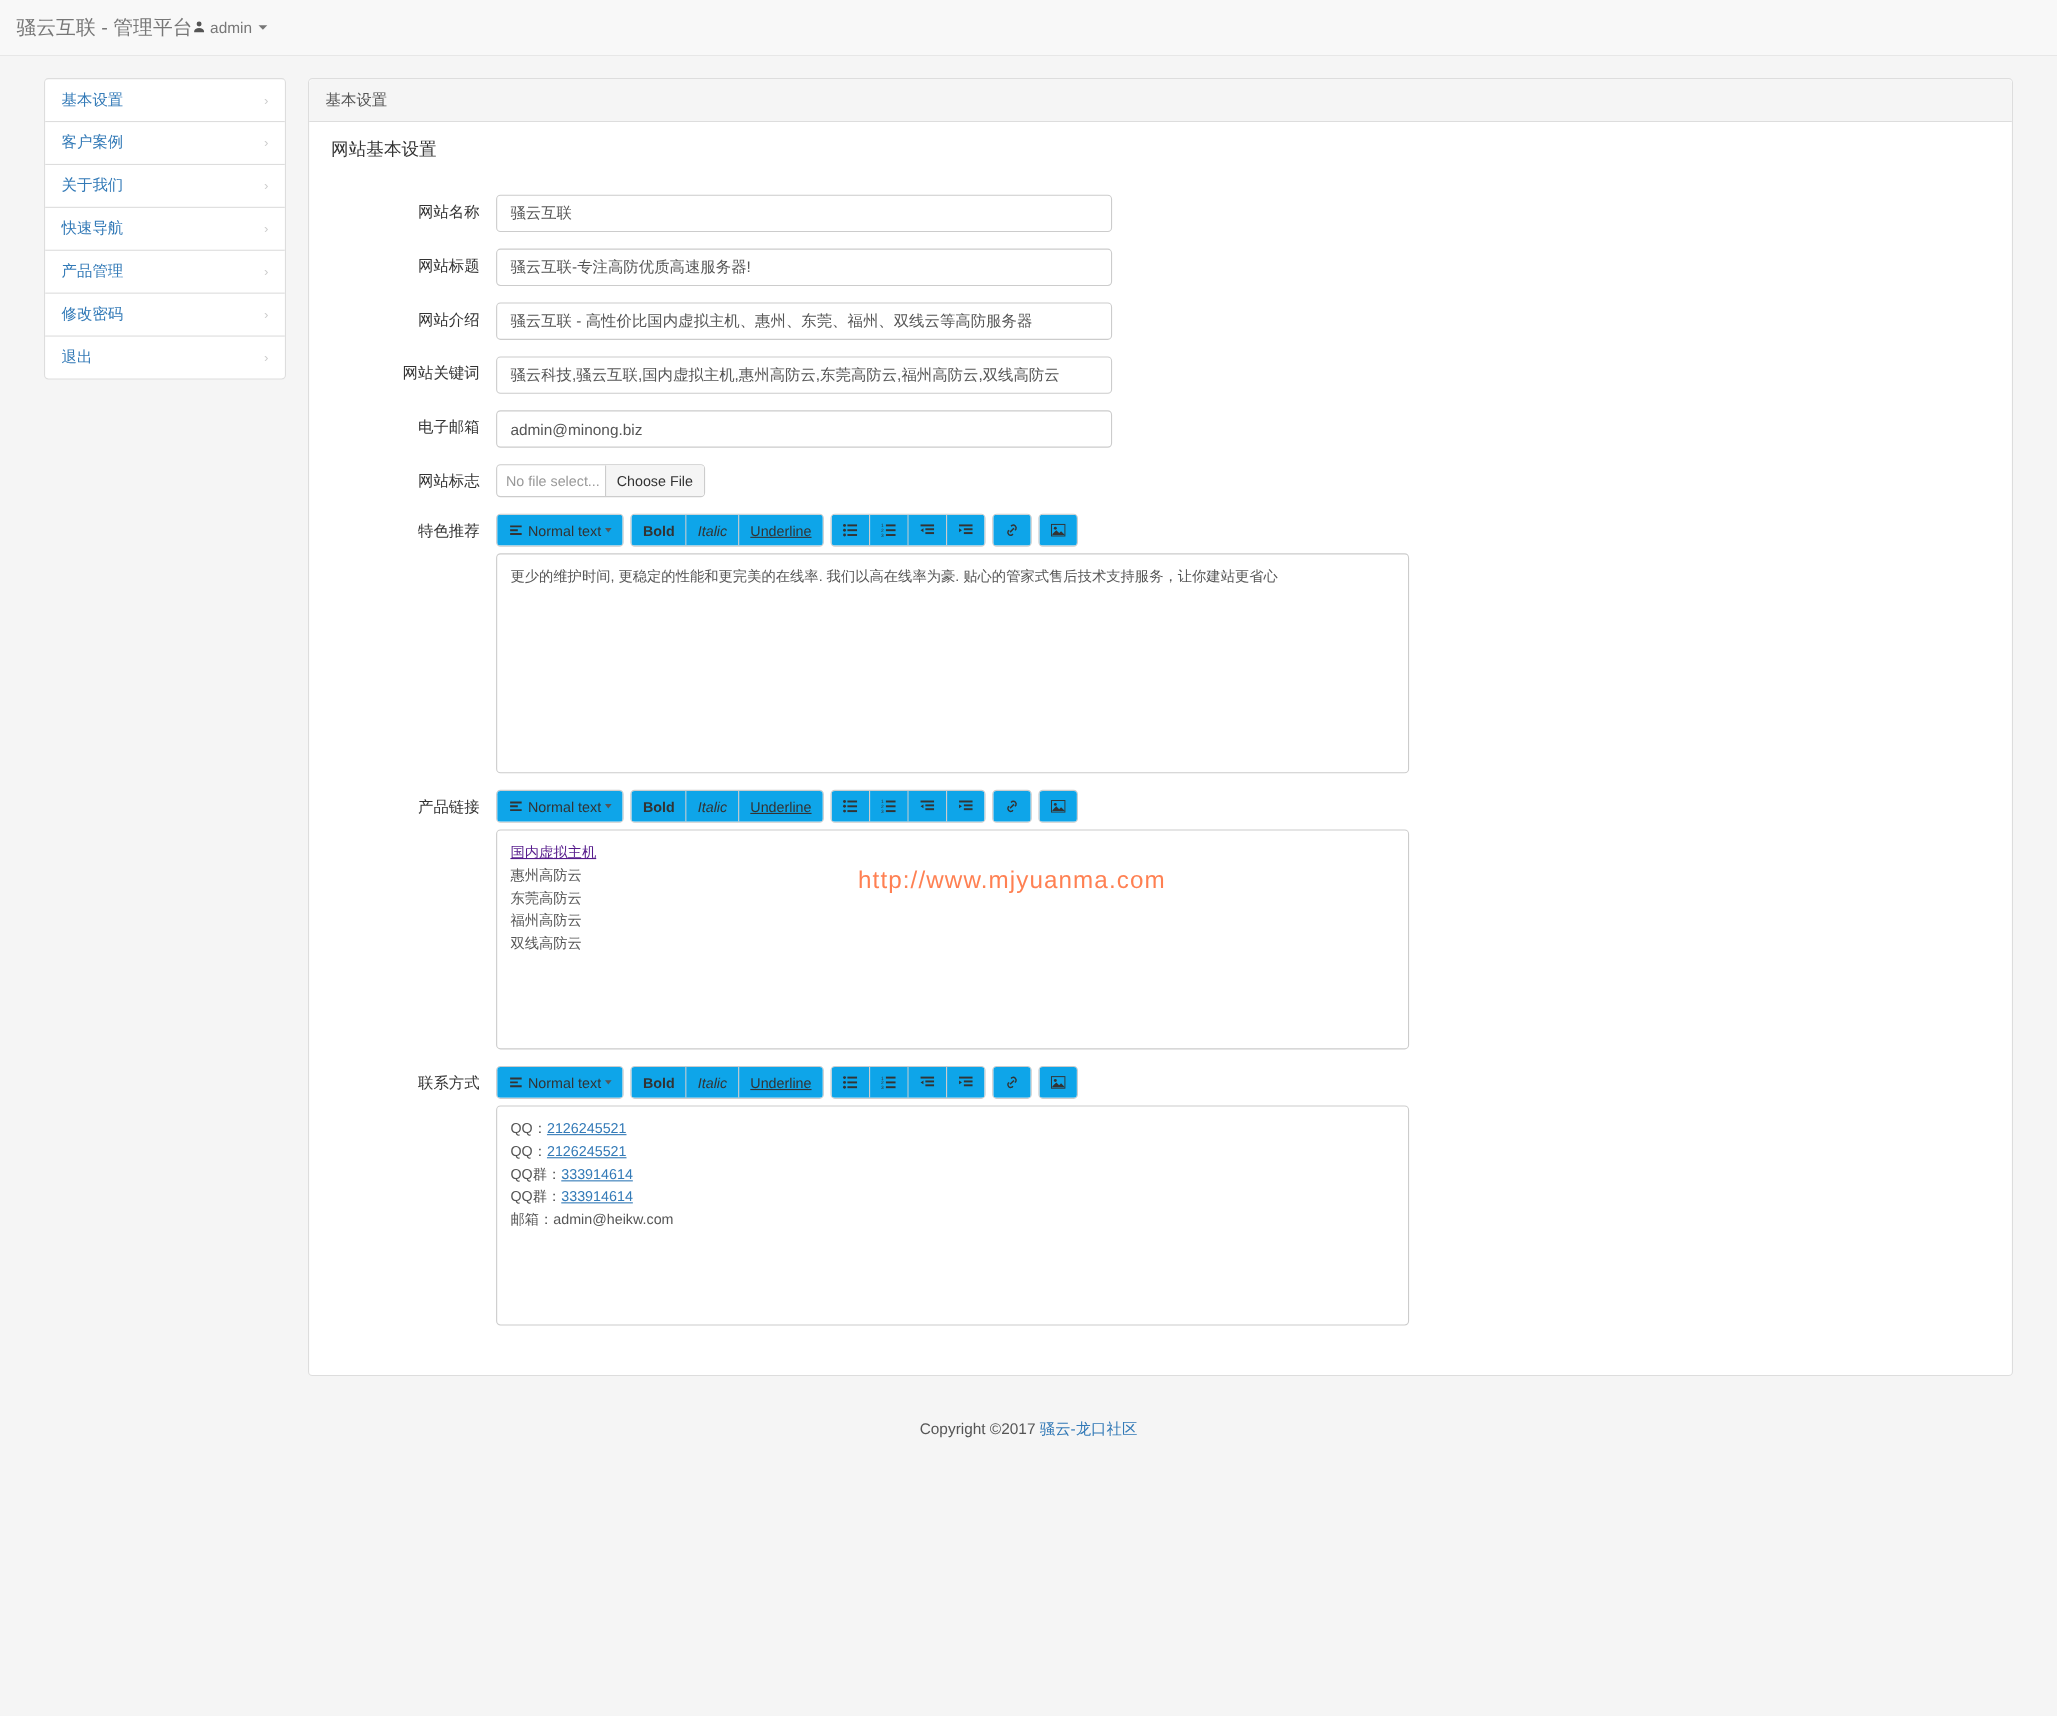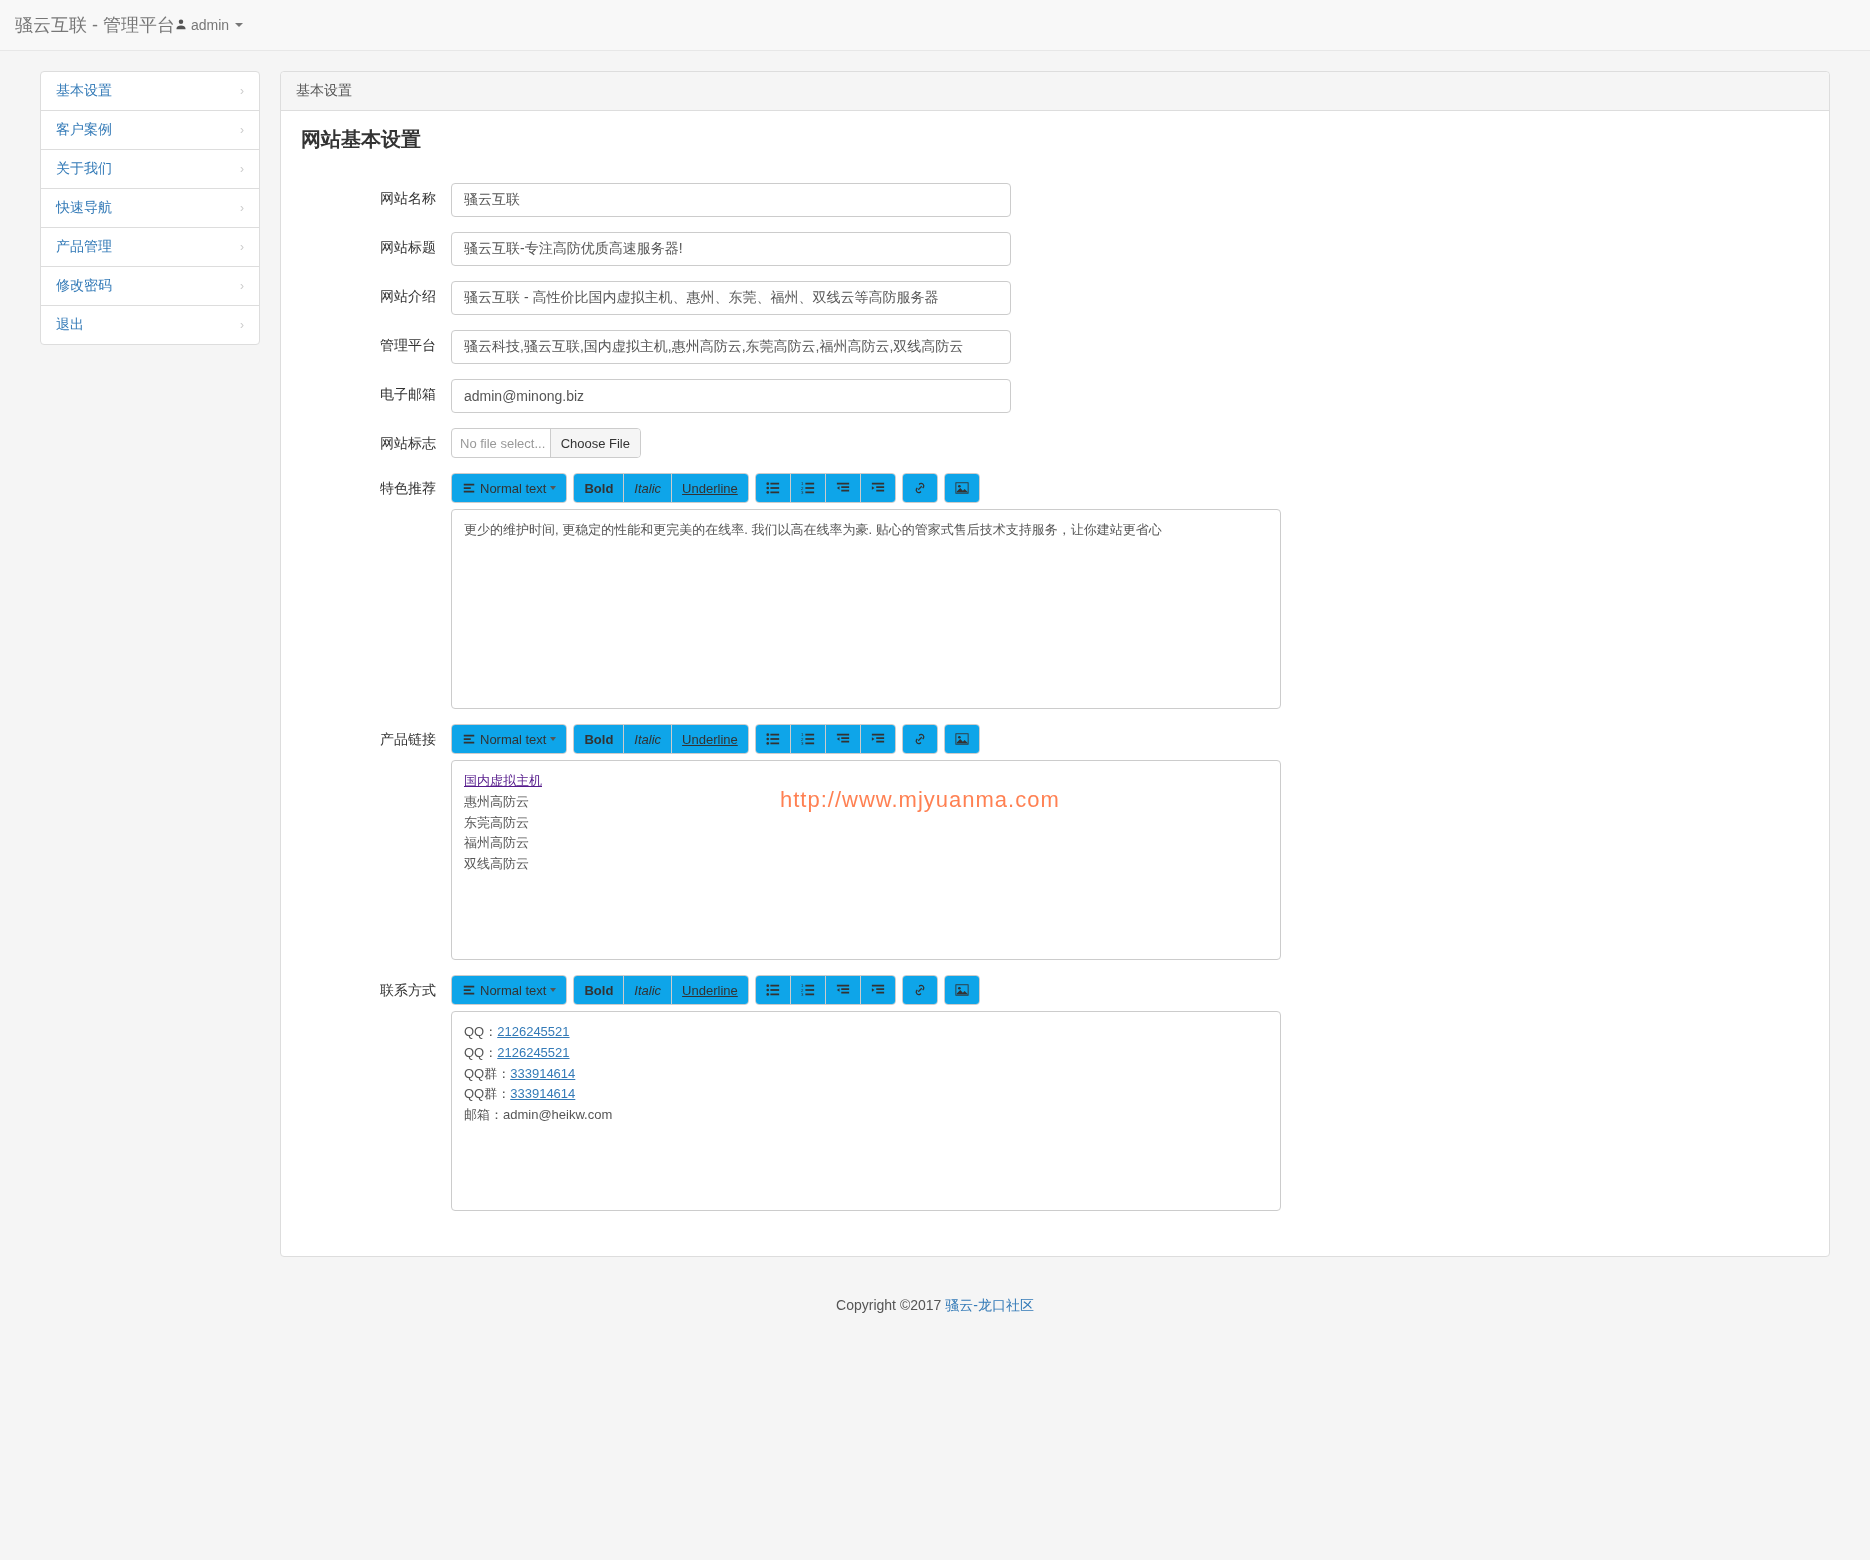--- a/index.html
+++ b/index.html
@@ -20,21 +20,21 @@
     .list-group { background: #fff; border: 1px solid #ddd; border-radius: 4px; overflow: hidden; }
     .list-group-item { display: flex; justify-content: space-between; align-items: center; padding: 10px 15px; border-bottom: 1px solid #ddd; color: #337ab7; cursor: pointer; font-size: 14px; text-decoration: none; }
     .list-group-item:last-child { border-bottom: none; text-align: right; }
     .chevron { color: #ccc; font-size: 12px; }
 
     
     .main { flex: 1; }
     .panel { background: #fff; border: 1px solid #ddd; border-radius: 4px; }
     .panel-heading { background: #f5f5f5; border-bottom: 1px solid #ddd; padding: 10px 15px; color: #555; border-radius: 4px 4px 0 0; }
     .panel-body { padding: 15px 20px 30px; }
-    .panel-title { font-size: 20px; font-weight: 700; margin-bottom: 20px; padding-bottom: 10px; }
+    .panel-title { font-size: 16px; font-weight: 400; margin-bottom: 20px; padding-bottom: 10px; }
     
     
     .form-group { display: flex; align-items: flex-start; margin-bottom: 15px; }
     .form-label { width: 150px; text-align: right; padding-right: 15px; padding-top: 7px; font-size: 14px; color: #333; flex-shrink: 0; }
     .form-field { flex: 0 0 560px; }
     .form-field-wide { flex: 1; max-width: 830px; }
     .form-control { width: 100%; height: 34px; padding: 6px 12px; border: 1px solid #ccc; border-radius: 4px; font-size: 14px; color: #555; background: #fff; }
     
     
     .file-input-wrap { display: flex; border: 1px solid #ccc; border-radius: 4px; overflow: hidden; width: 190px; height: 30px; }
@@ -134,21 +134,21 @@
           <label class="form-label">网站标题</label>
           <div class="form-field"><input class="form-control" value="骚云互联-专注高防优质高速服务器!" style=""></div>
         </div>
 
         <div class="form-group">
           <label class="form-label">网站介绍</label>
           <div class="form-field"><input class="form-control" value="骚云互联 - 高性价比国内虚拟主机、惠州、东莞、福州、双线云等高防服务器" style=""></div>
         </div>
 
         <div class="form-group">
-          <label class="form-label">管理平台</label>
+          <label class="form-label">网站关键词</label>
           <div class="form-field"><input class="form-control" value="骚云科技,骚云互联,国内虚拟主机,惠州高防云,东莞高防云,福州高防云,双线高防云" style=""></div>
         </div>
 
         <div class="form-group">
           <label class="form-label">电子邮箱</label>
           <div class="form-field"><input class="form-control" value="admin@minong.biz" style=""></div>
         </div>
 
         <div class="form-group">
           <label class="form-label">网站标志</label>

